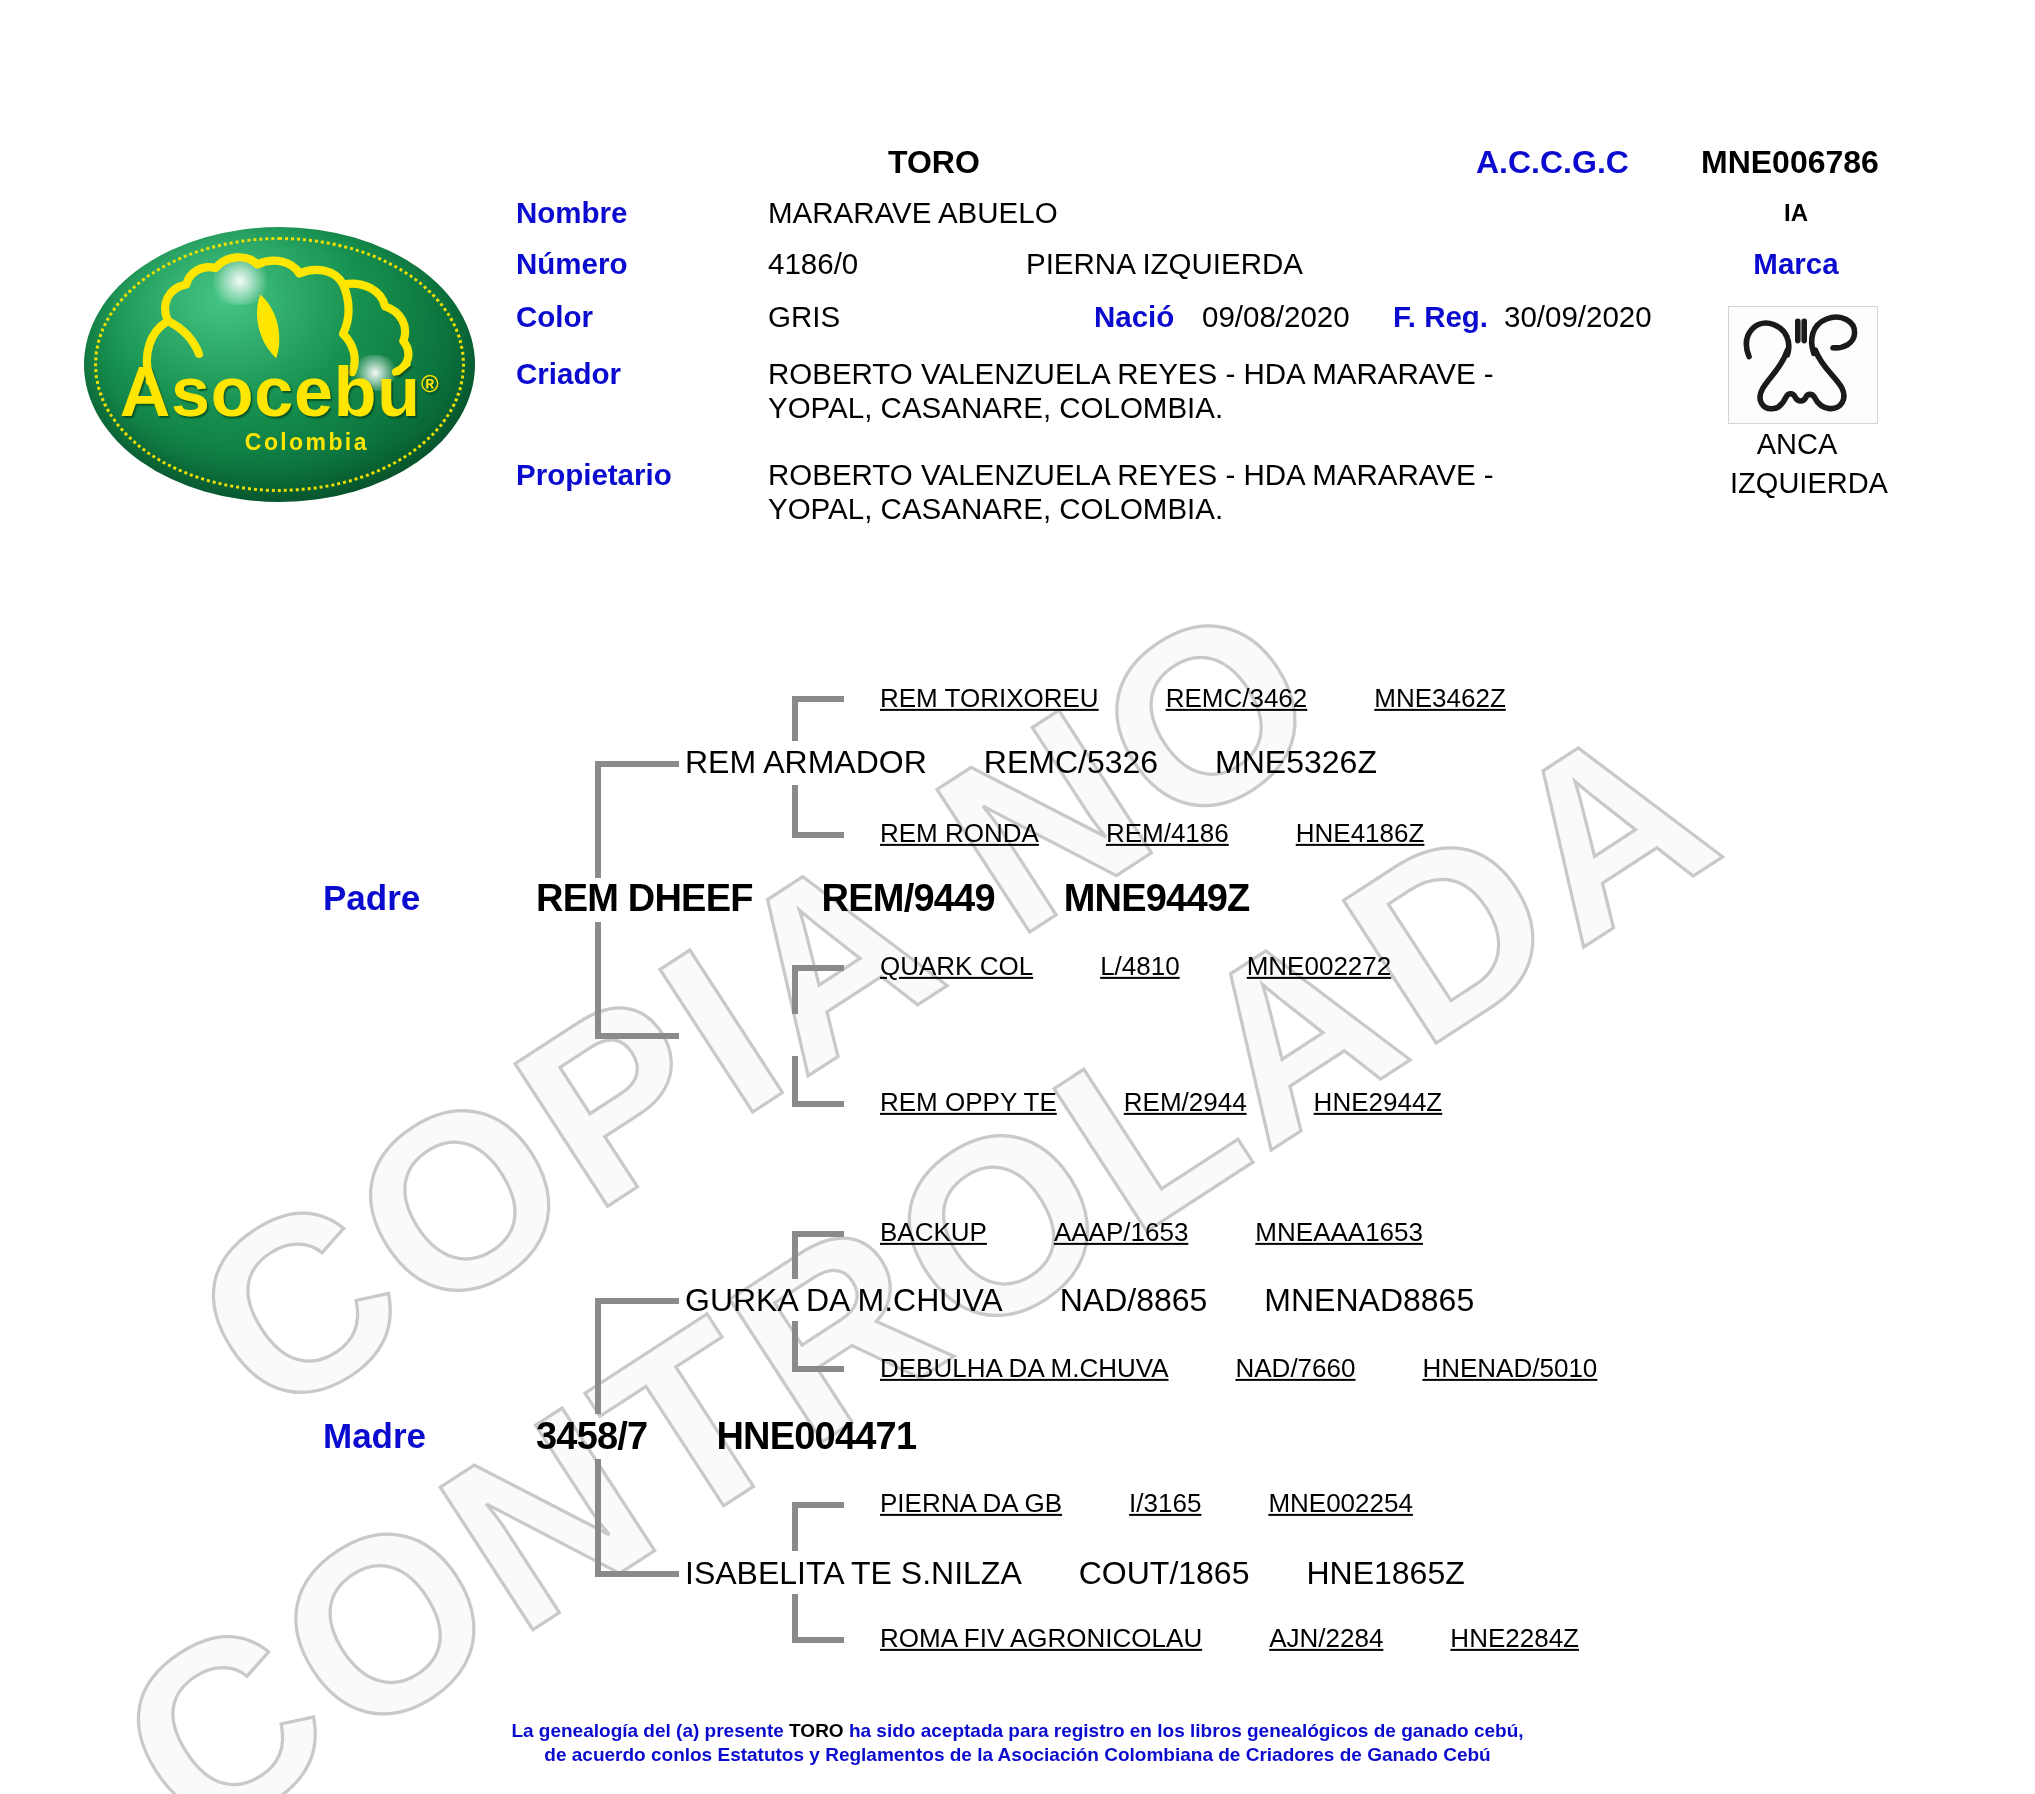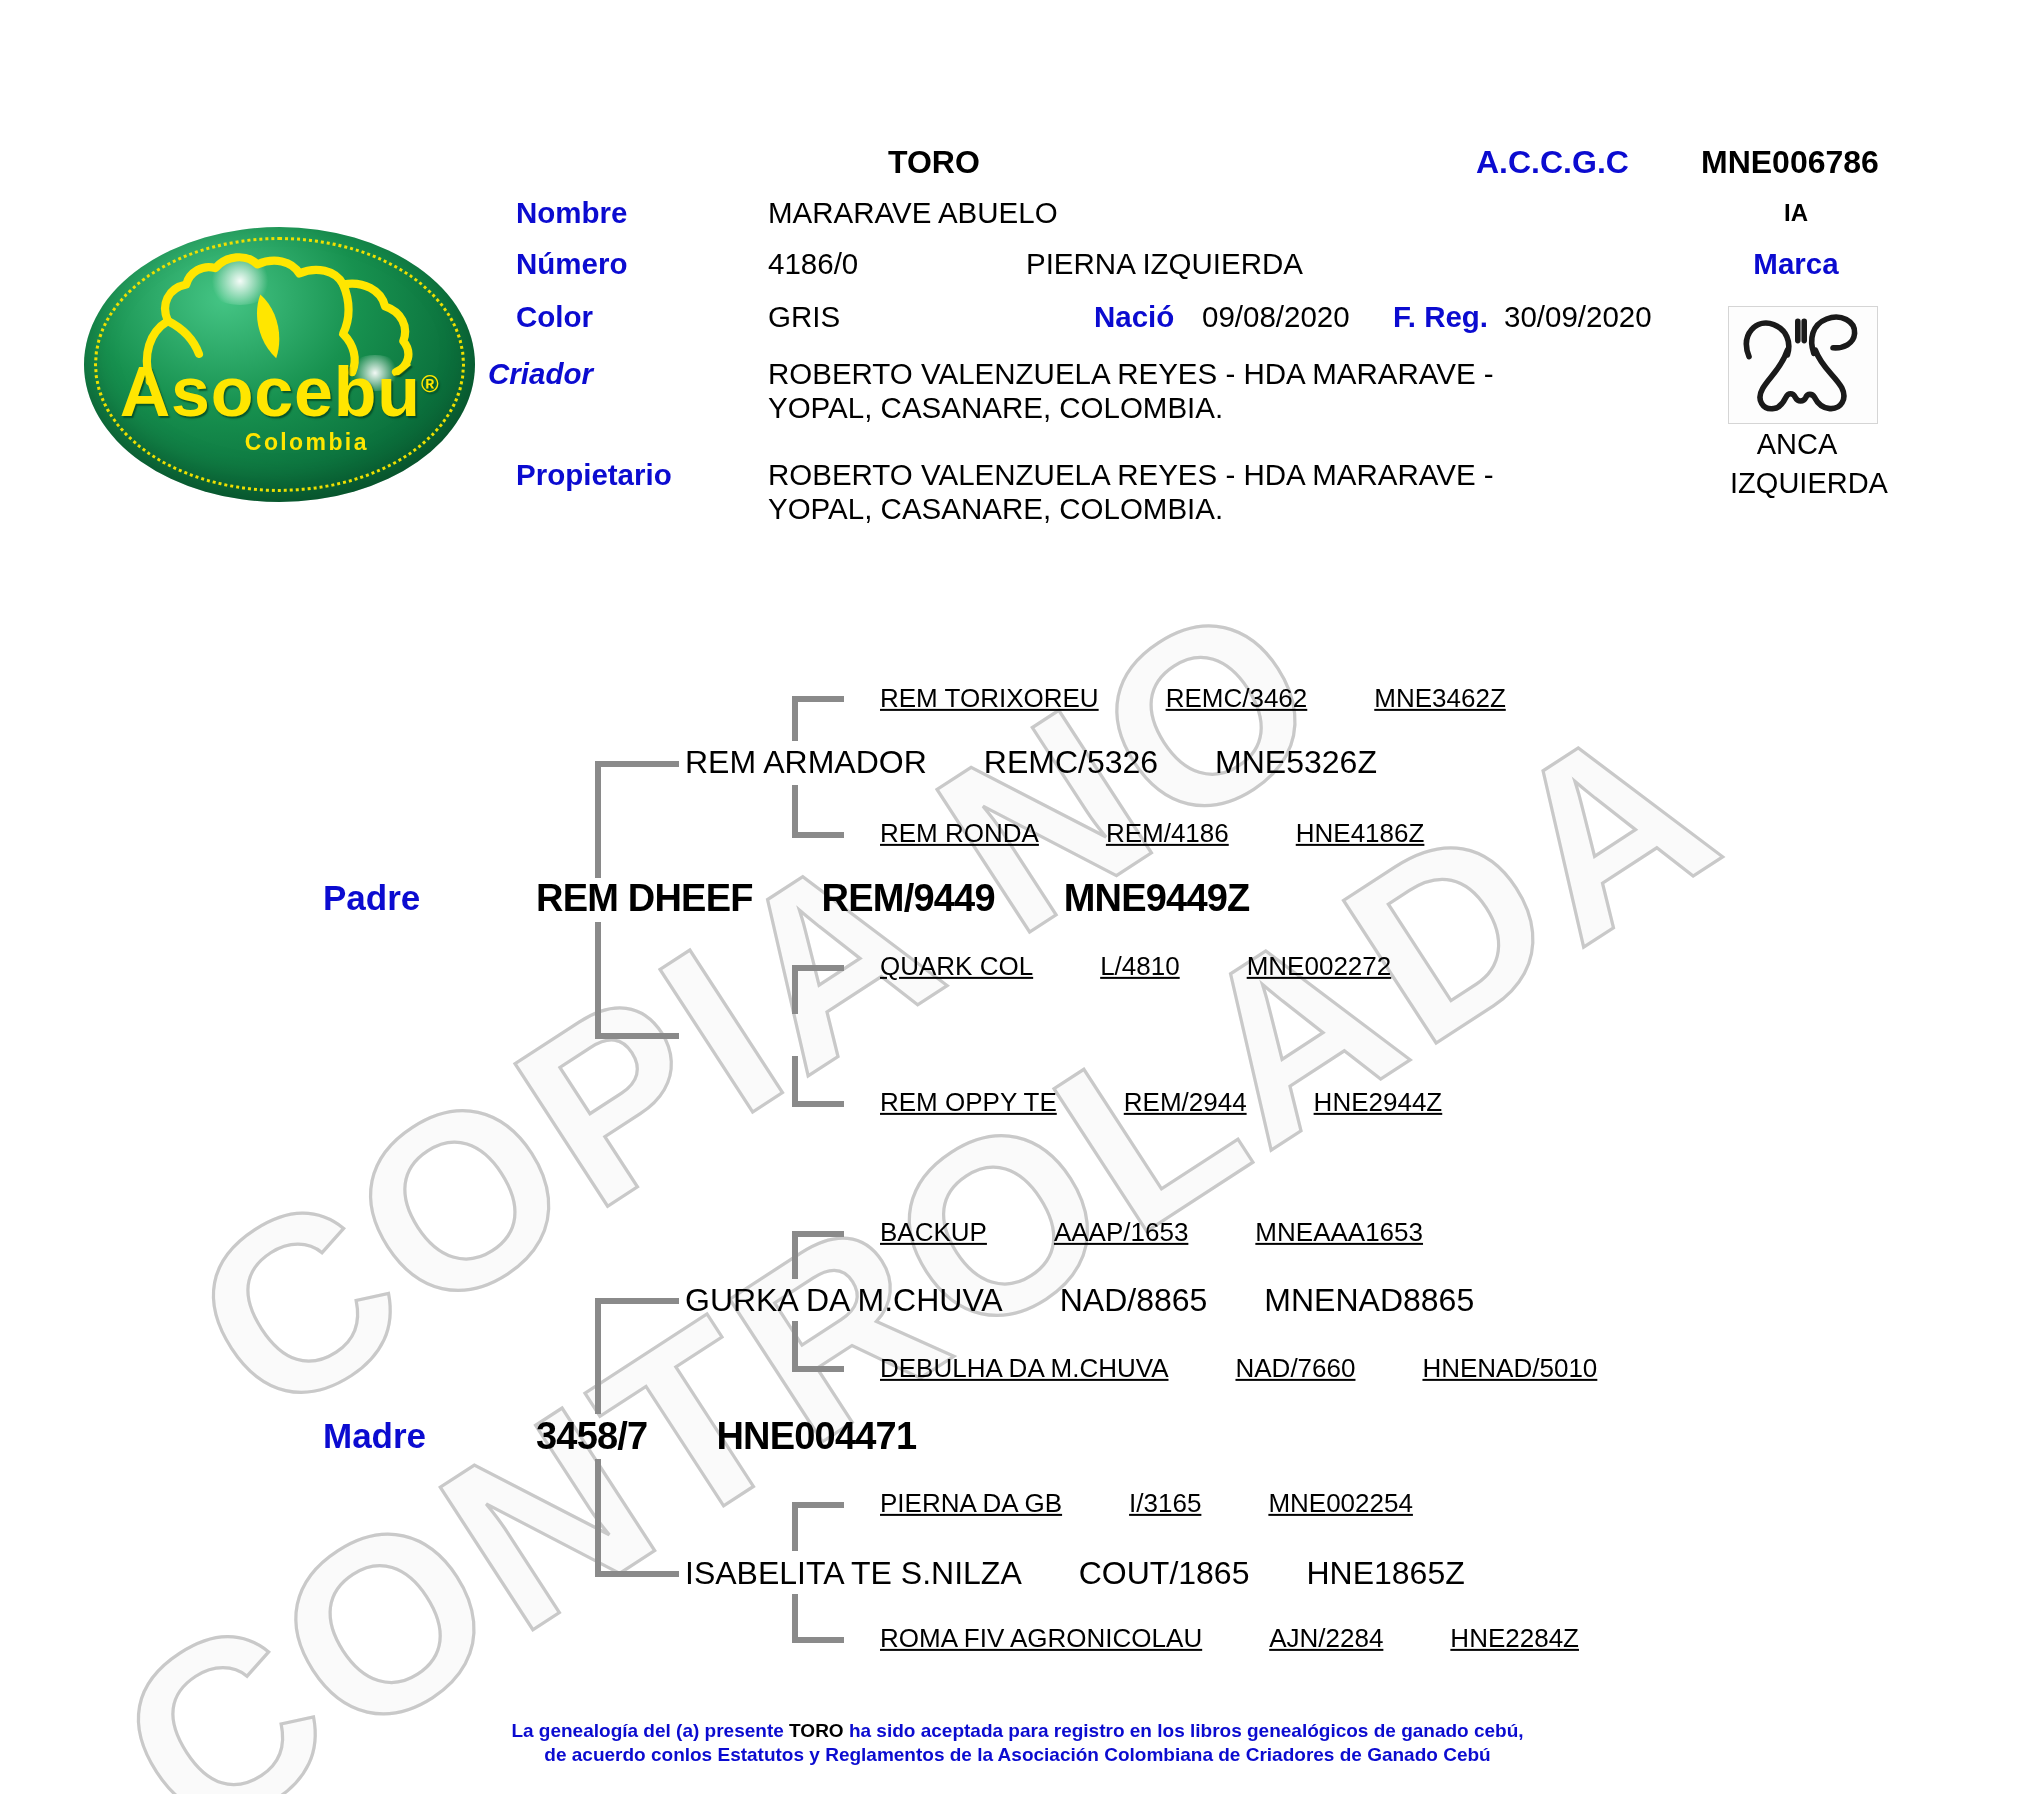--- a/index.html
+++ b/index.html
@@ -126,21 +126,21 @@
     <div class="abs vc fld-value" style="left:1026px; top:265px;">PIERNA IZQUIERDA</div>
     <div class="abs cx fld-label" style="left:1796px; top:265px;">Marca</div>
 
     <div class="abs vc fld-label" style="left:516px; top:318px;">Color</div>
     <div class="abs vc fld-value" style="left:768px; top:318px;">GRIS</div>
     <div class="abs vc fld-label" style="left:1094px; top:318px;">Nació</div>
     <div class="abs vc fld-value" style="left:1202px; top:318px;">09/08/2020</div>
     <div class="abs vc fld-label" style="left:1393px; top:318px;">F. Reg.</div>
     <div class="abs vc fld-value" style="left:1504px; top:318px;">30/09/2020</div>
 
-    <div class="abs vc fld-label" style="left:488px; top:375px;font-style:italic;">Criador</div>
+    <div class="abs vc fld-label" style="left:516px; top:375px;">Criador</div>
     <div class="abs vc fld-value" style="left:768px; top:375px;">ROBERTO VALENZUELA REYES - HDA MARARAVE -</div>
     <div class="abs vc fld-value" style="left:768px; top:409px;">YOPAL, CASANARE, COLOMBIA.</div>
 
     <div class="abs vc fld-label" style="left:516px; top:476px;">Propietario</div>
     <div class="abs vc fld-value" style="left:768px; top:476px;">ROBERTO VALENZUELA REYES - HDA MARARAVE -</div>
     <div class="abs vc fld-value" style="left:768px; top:510px;">YOPAL, CASANARE, COLOMBIA.</div>
 
     <div class="marca-box">
       <svg viewBox="0 0 185 145" style="position:absolute; inset:0; width:100%; height:100%;">
         <g fill="none" stroke="#1a1a1a" stroke-width="7" stroke-linecap="round" stroke-linejoin="round">

